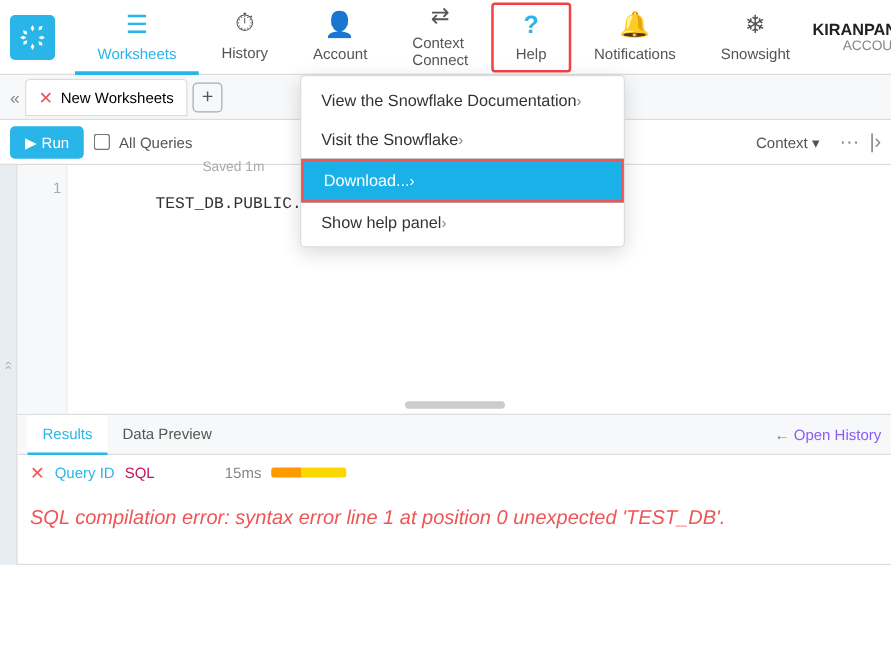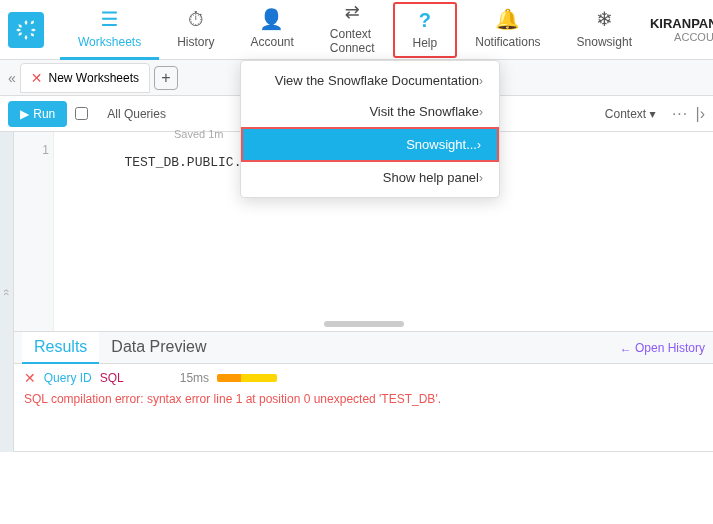--- a/index.html
+++ b/index.html
@@ -98,21 +98,21 @@
       display: flex; align-items: center; gap: 4px;
       background: #29b5e8;
       color: #fff;
       border: none;
       border-radius: 4px;
       padding: 4px 12px;
       font-size: 12px;
       cursor: pointer;
       height: 26px;
     }
-    .all-queries-check { display: flex; align-items: center; gap: 19px; font-size: 12px; color: #555; justify-content: flex-end; }
+    .all-queries-check { display: flex; align-items: center; gap: 7px; font-size: 12px; color: #555; justify-content: flex-end; }
     .saved-label { font-size: 11px; color: #aaa; margin-top: 40px; }
     .context-btn {
       margin-left: auto;
       display: flex; align-items: center; gap: 4px;
       font-size: 12px; color: #555;
       cursor: pointer;
     }
     .more-btn { font-size: 16px; color: #888; cursor: pointer; margin-left: 8px; }
 
     
@@ -161,21 +161,21 @@
       display: flex; align-items: center;
       height: 32px;
       border-bottom: 1px solid #ddd;
       background: #f7f8fa;
       padding: 0 8px;
     }
     .result-tab {
       padding: 0 12px;
       height: 32px;
       display: flex; align-items: center;
-      font-size: 16px;
+      font-size: 12px;
       cursor: pointer;
       color: #555;
       border-bottom: 2px solid transparent;
     }
     .result-tab.active {
       color: #29b5e8;
       border-bottom: 2px solid #29b5e8;
       background: #fff;
     }
     .open-history-btn {
@@ -197,22 +197,23 @@
     .query-id-link { color: #29b5e8; cursor: pointer; }
     .sql-link { color: #be185d; cursor: pointer; }
     .query-time { color: #888; margin-left: 48px; }
     .query-bar-vis {
       width: 60px; height: 8px;
       background: linear-gradient(to right, #f90 0%, #f90 40%, #ffd700 40%, #ffd700 100%);
       border-radius: 2px;
     }
     .error-text {
       color: #e55;
-      font-size: 12px;
-      margin-top: 6px;
+      font-size: 16px;
+      margin-top: 20px;
+      font-style: italic;
     }
 
     
     .dropdown-overlay {
       position: absolute;
       top: 60px;
       left: 240px;
       z-index: 100;
       background: #fff;
       border: 1px solid #ddd;
@@ -220,21 +221,21 @@
       box-shadow: 0 4px 16px rgba(0,0,0,0.15);
       min-width: 260px;
       padding: 4px 0;
     }
     .menu-item {
       display: flex; align-items: center;
       padding: 8px 16px;
       font-size: 13px;
       cursor: pointer;
       color: #333;
-      justify-content: flex-end;
+      justify-content: flex-start;
     }
     .menu-item.highlighted {
       background: #29b5e8;
       color: #fff;
     }
     .menu-item .chevron { color: #888; font-size: 12px; }
     .menu-item.highlighted .chevron { color: #fff; }
 
     
     .main-layout {
@@ -389,20 +390,20 @@
 <div class="dropdown-overlay">
   <div class="menu-item">
     <span>View the Snowflake Documentation</span>
     <span class="chevron">›</span>
   </div>
   <div class="menu-item">
     <span>Visit the Snowflake</span>
     <span class="chevron">›</span>
   </div>
   <div class="menu-item highlighted">
-    <span>Snowsight...</span>
+    <span>Download...</span>
     <span class="chevron">›</span>
   </div>
   <div class="menu-item">
     <span>Show help panel</span>
     <span class="chevron">›</span>
   </div>
 </div>
 
 </body></html>

